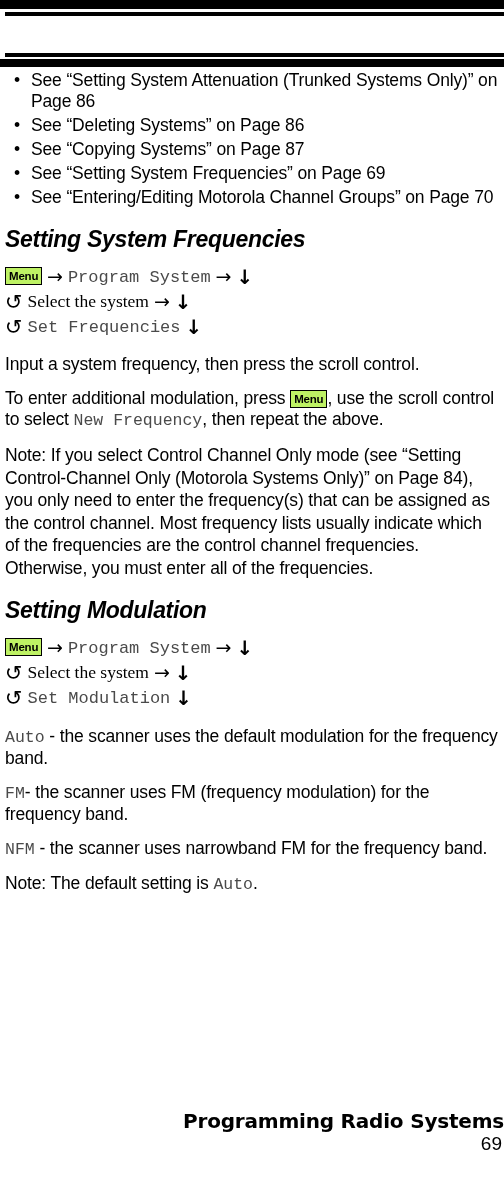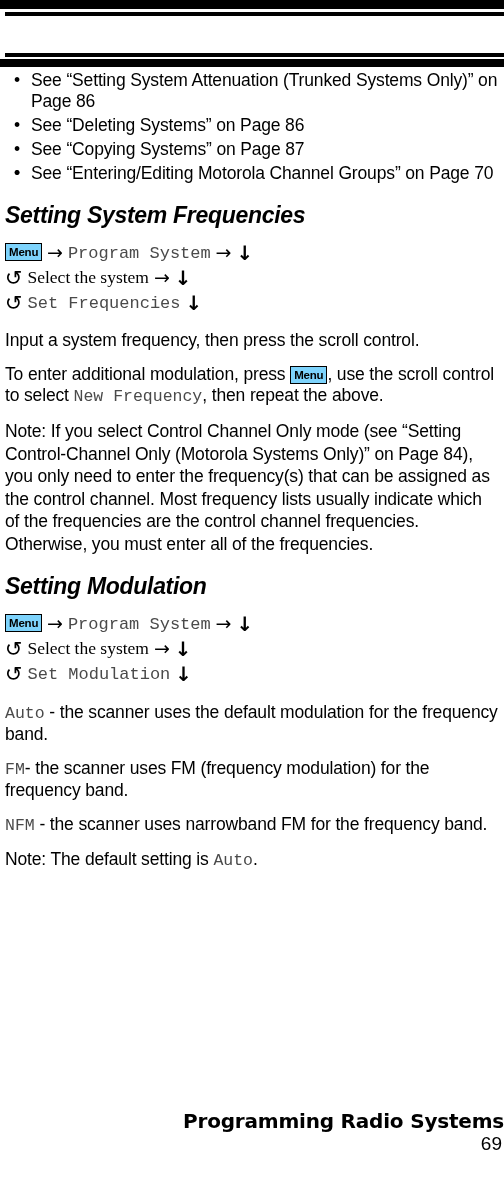--- a/index.html
+++ b/index.html
@@ -93,21 +93,21 @@
     white-space: nowrap;
     margin: 0;
     padding: 0;
     display: block;
   }
   .keyline + .keyline { margin-top: -1px; }
 
   .menu-key {
     display: inline-block;
     border: 1.6px solid #000;
-    background: #7dd3fc;
+    background: #bef264;
     color: #000;
     font-family: "Liberation Sans", sans-serif;
     font-weight: bold;
     font-size: 11.5px;
     line-height: 12px;
     padding: 2px 3px 2px 3px;
     vertical-align: 2px;
     letter-spacing: -0.2px;
   }
   .mono {
@@ -205,20 +205,21 @@
     <li>
       <span class="bullet-dot">•</span>
       <span>See “Deleting Systems” on Page 86</span>
     </li>
     <li>
       <span class="bullet-dot">•</span>
       <span>See “Copying Systems” on Page 87</span>
     </li>
     <li>
       <span class="bullet-dot">•</span>
+      <span>See “Setting System Frequencies” on Page 69</span>
     </li>
     <li>
       <span class="bullet-dot">•</span>
       <span>See “Entering/Editing Motorola Channel Groups” on Page 70</span>
     </li>
   </ul>
 
   <h2 class="section-title">Setting System Frequencies</h2>
 
   <div class="keyline">

